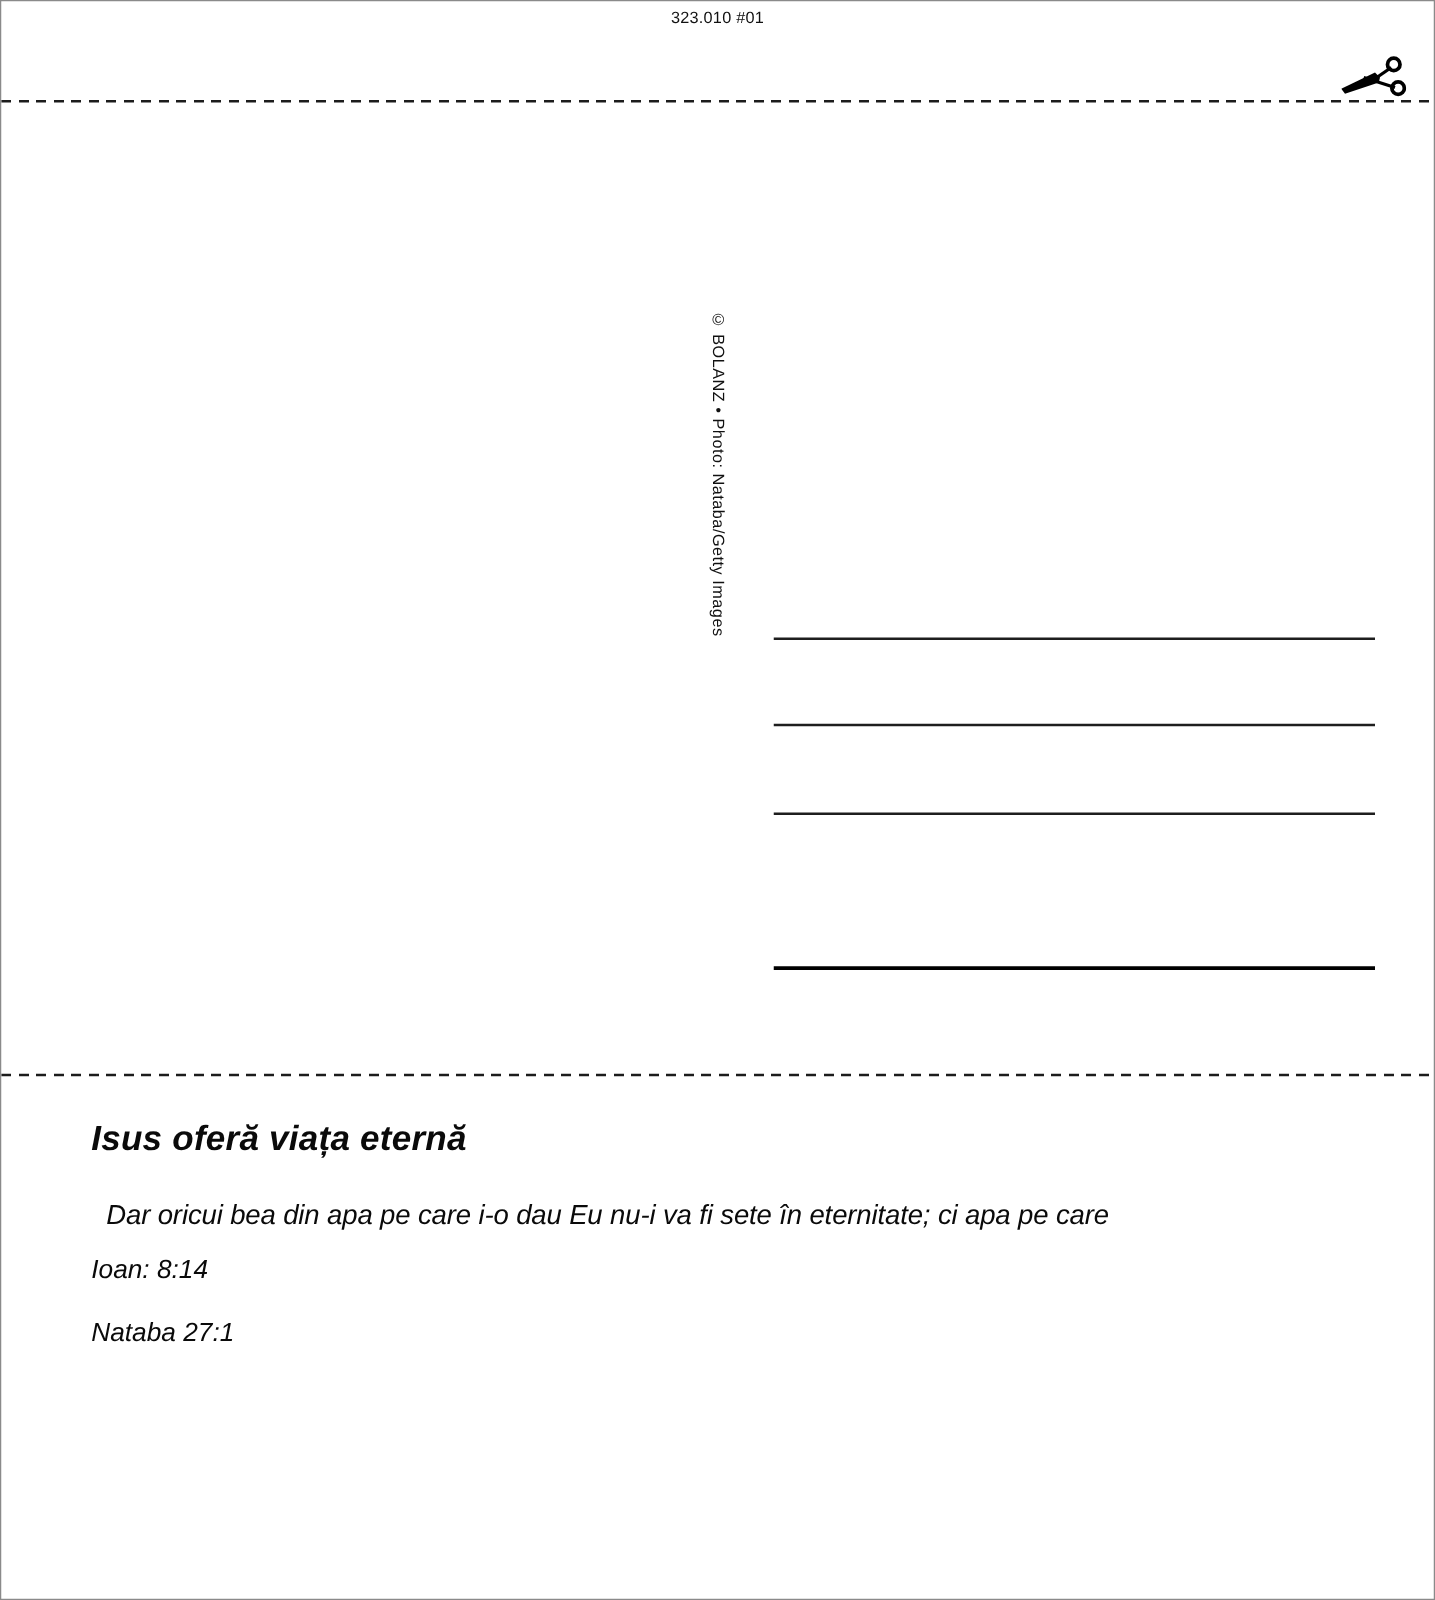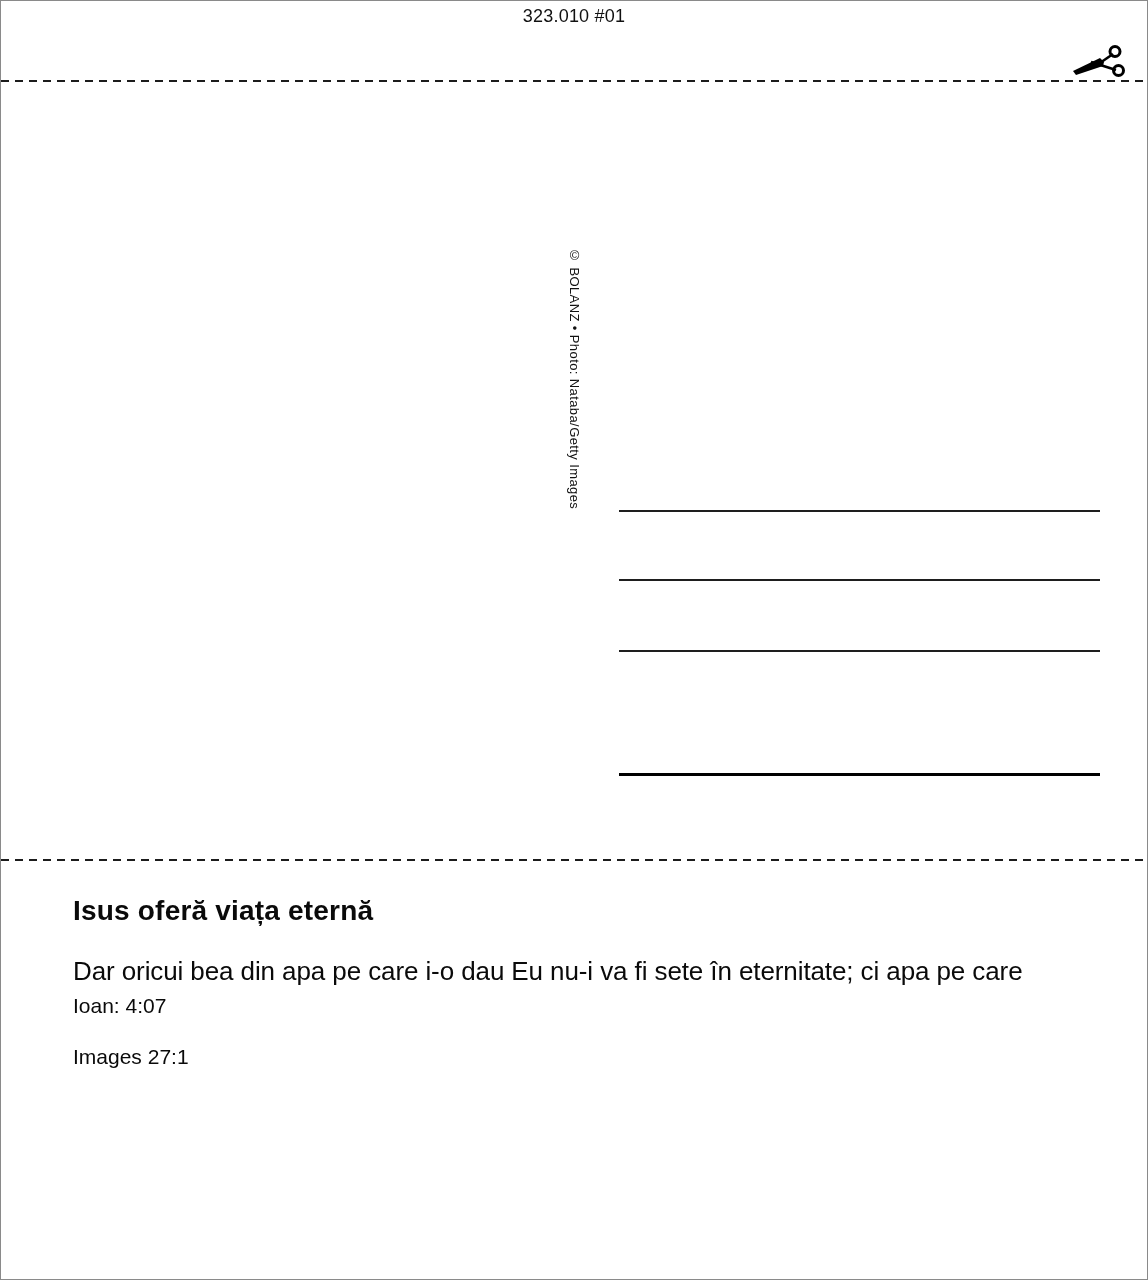--- a/index.html
+++ b/index.html
@@ -19,21 +19,21 @@
     overflow: hidden;
   }
 
   
   .product-code {
     position: absolute;
     top: 5px;
     left: 0;
     right: 0;
     text-align: center;
-    font-size: 18px;
+    font-size: 13px;
     letter-spacing: 0.2px;
     color: #111111;
   }
 
   
   .cut-line {
     position: absolute;
     left: 0;
     right: 0;
     height: 2px;
@@ -75,33 +75,34 @@
   .write-line-2 { top: 578px; }
   .write-line-3 { top: 649px; }
   .write-line-4 { top: 772px; height: 3px; background: #000000; }
 
   
   .verse-block {
     position: absolute;
     left: 72px;
     right: 28px;
     top: 892px;
+    font-style: italic;
     color: #0a0a0a;
   }
   .verse-title {
     font-size: 28px;
     font-weight: bold;
     line-height: 36px;
     margin: 0 0 25px 0;
     letter-spacing: 0.2px;
   }
   .verse-text {
-    font-size: 26px;
+    font-size: 22px;
     line-height: 35px;
-    margin: 0;
+    margin: 12px;
     letter-spacing: -0.1px;
   }
   .verse-text .verse-line { display: block; }
   .verse-ref {
     font-size: 21px;
     line-height: 29px;
     margin: 2px 0 0 0;
   }
   .verse-group + .verse-group { margin-top: 22px; }
 </style>
@@ -132,22 +133,22 @@
   <div class="cut-line cut-line-bottom"></div>
 
   <div class="verse-block">
 
     <h1 class="verse-title">Isus oferă viața eternă</h1>
 
     <div class="verse-group">
       <p class="verse-text">
         <span class="verse-line">Dar oricui bea din apa pe care i-o dau Eu nu-i va fi sete în eternitate; ci apa pe care</span>
       </p>
-      <div class="verse-ref">Ioan: 4:07</div>
+      <div class="verse-ref">Ioan: 8:14</div>
     </div>
 
     <div class="verse-group">
-      <div class="verse-ref">Images 27:1</div>
+      <div class="verse-ref">Nataba 27:1</div>
     </div>
 
   </div>
 
 </div>
 
 </body></html>

